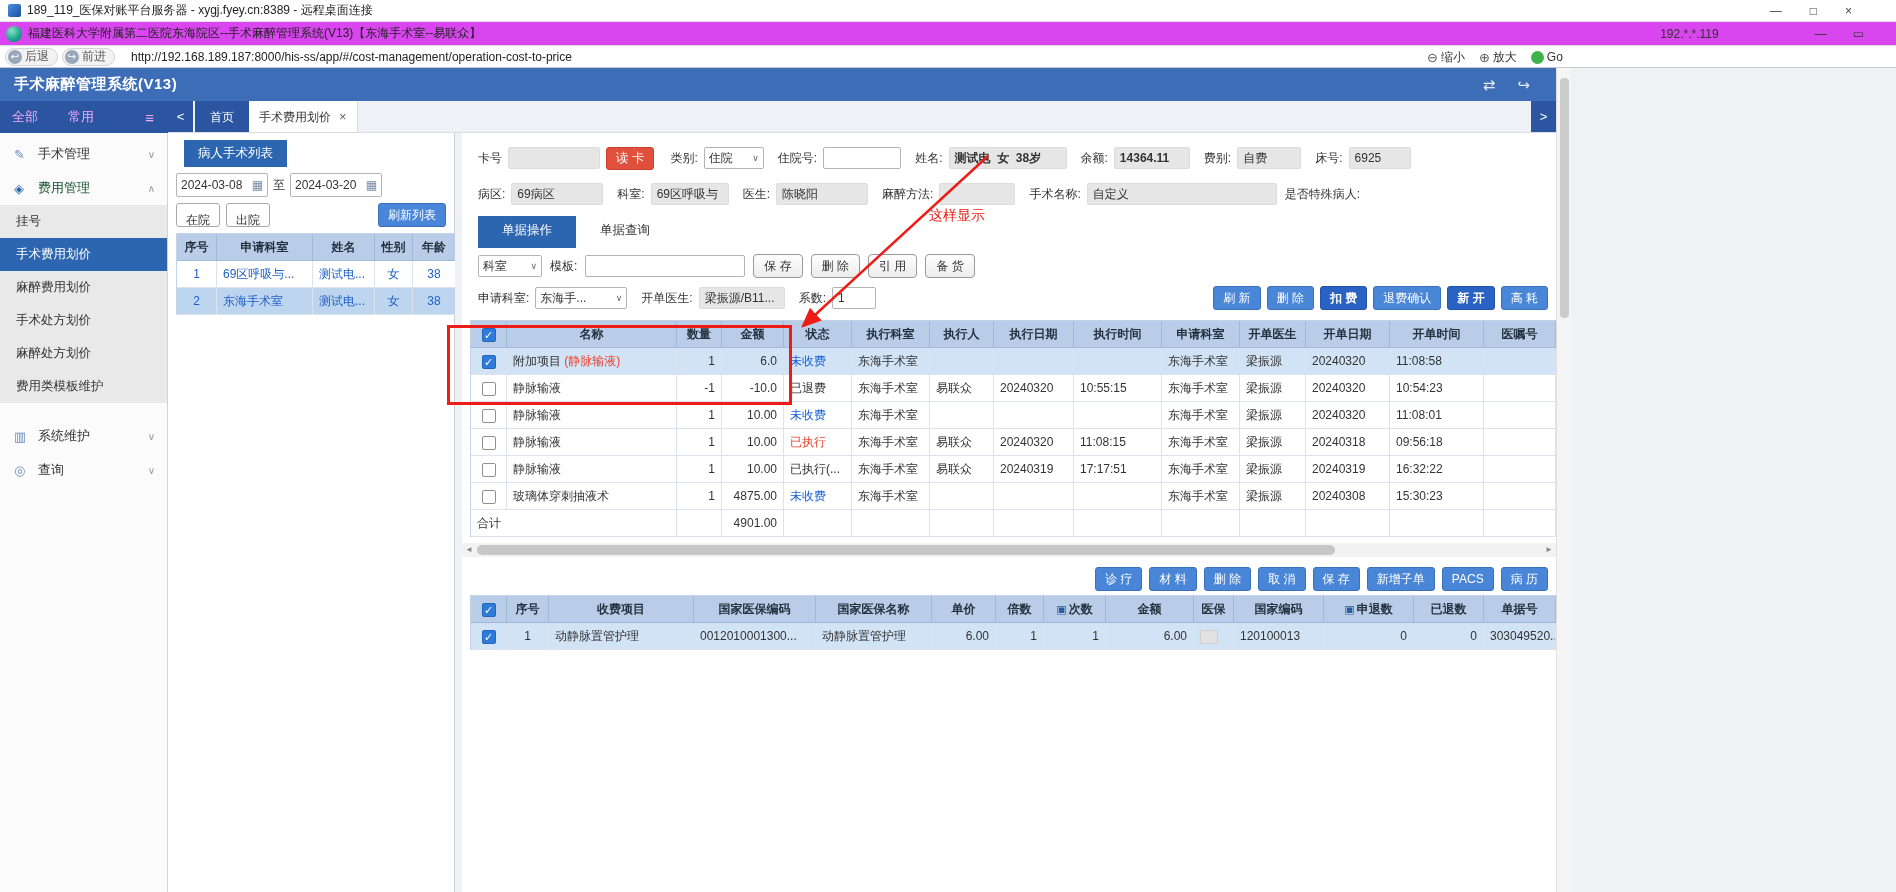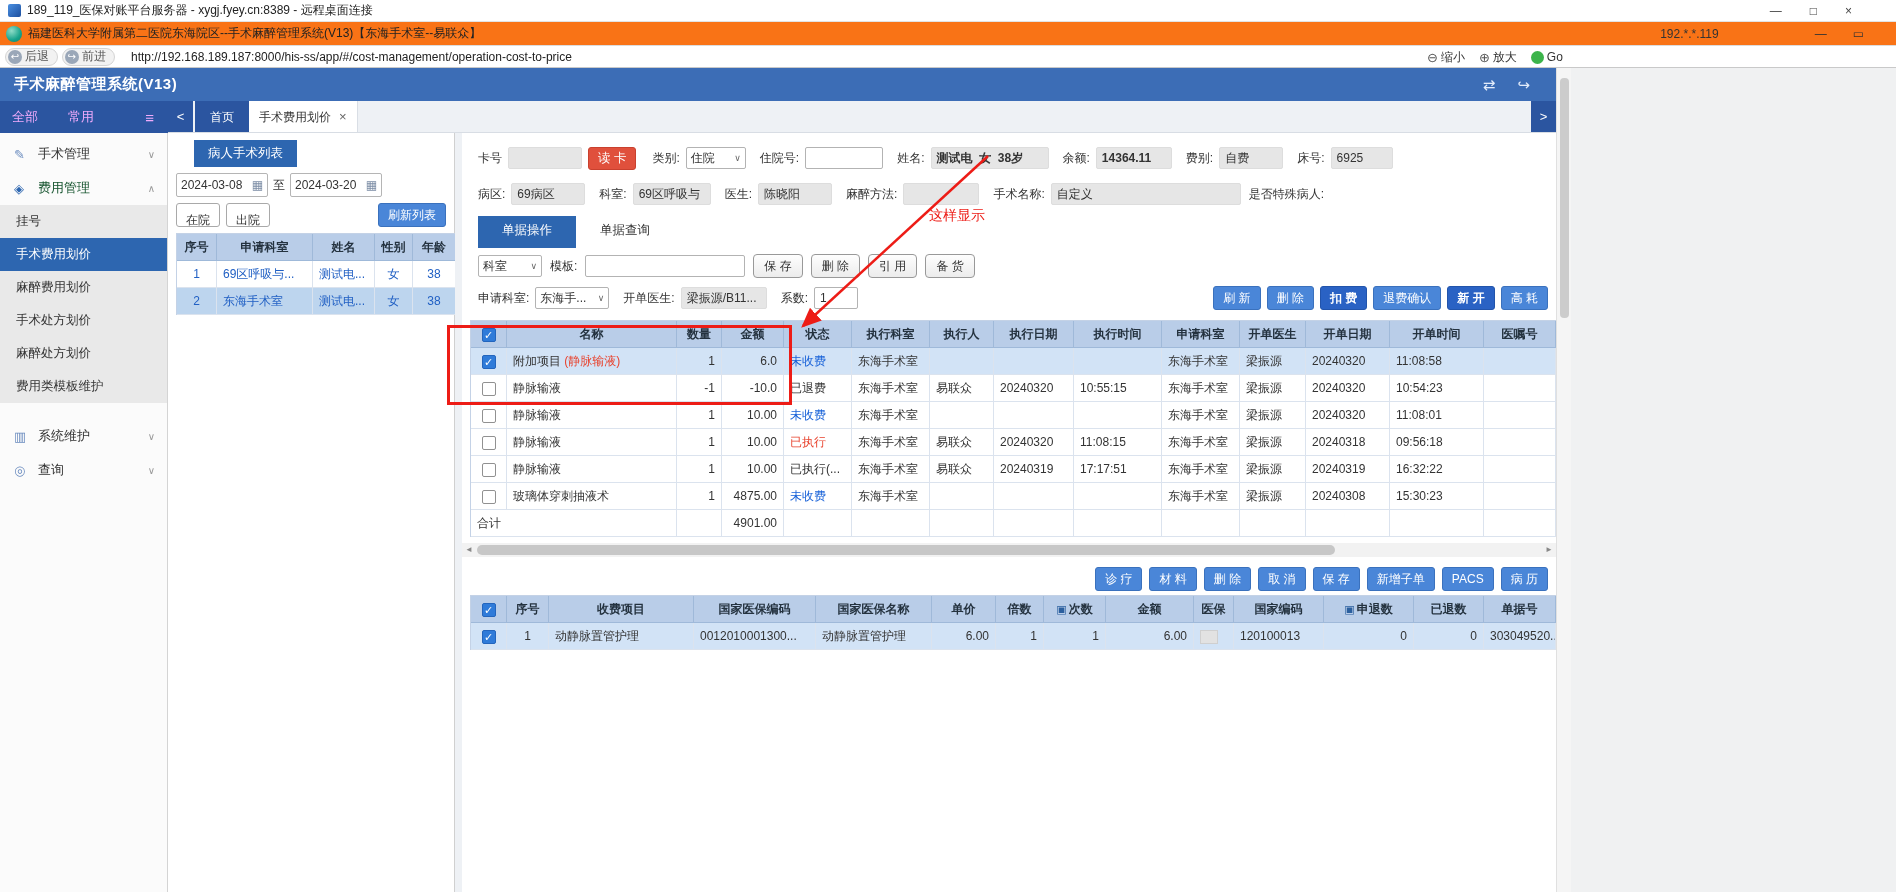--- a/index.html
+++ b/index.html
@@ -7,21 +7,21 @@
   body { font-family:"Liberation Sans","DejaVu Sans",sans-serif; font-size:12px; color:#333; background:#fff; }
   .screen { position:relative; width:1896px; height:892px; background:#fff; overflow:hidden; }
 
   
   .bar1 { position:absolute; left:0; top:0; width:1896px; height:22px; background:#fff; border-bottom:1px solid #e3e3e3; display:flex; align-items:center; padding:0 8px; }
   .rdp-ico { width:13px; height:13px; border-radius:2px; background:linear-gradient(135deg,#4a90e2,#1d4f9e); margin-right:6px; flex:none; }
   .bar1-title { font-size:12px; color:#222; white-space:nowrap; }
   .win-controls { margin-left:auto; display:flex; gap:28px; padding-right:36px; color:#444; font-size:12px; }
   .wc { cursor:default; }
 
-  .bar2 { position:absolute; left:0; top:22px; width:1896px; height:24px; background:#f97316; border-bottom:1px solid #dcdcdc; display:flex; align-items:center; padding:0 6px; }
+  .bar2 { position:absolute; left:0; top:22px; width:1896px; height:24px; background:#d946ef; border-bottom:1px solid #dcdcdc; display:flex; align-items:center; padding:0 6px; }
   .app-logo { width:16px; height:16px; border-radius:50%; background:radial-gradient(circle at 35% 30%, #8fdcc7, #17a38b 60%, #0c7f6b); margin-right:6px; flex:none; }
   .bar2-title { font-size:12px; color:#222; white-space:nowrap; }
   .bar2-right { margin-left:auto; display:flex; align-items:center; gap:26px; padding-right:26px; }
   .ip { color:#333; margin-right:70px; }
 
   .bar3 { position:absolute; left:0; top:46px; width:1896px; height:22px; background:#fff; border-bottom:1px solid #c9c9c9; display:flex; align-items:center; padding:0 5px; }
   .nav-btn { display:inline-flex; align-items:center; gap:3px; background:#f2f2f2; border:1px solid #d4d4d4; border-radius:10px; padding:0 8px 0 2px; height:18px; color:#555; margin-right:4px; }
   .nav-circle { width:14px; height:14px; border-radius:50%; background:#9aa7b8; color:#fff; font-size:10px; line-height:14px; text-align:center; }
   .url { margin-left:12px; color:#222; white-space:nowrap; }
   .zoom-cluster { position:absolute; left:1427px; top:0; height:22px; display:flex; align-items:center; gap:14px; }
@@ -54,21 +54,21 @@
   .glabel.blue { color:#14532d; }
   .gchev { margin-left:auto; color:#999; font-size:10px; }
   .ssub { background:#e9e9e9; }
   .sitem { height:33px; line-height:33px; padding-left:16px; font-size:12.5px; color:#333; cursor:pointer; white-space:nowrap; overflow:hidden; }
   .sitem.sel { background:#2d66b0; color:#fff; }
   .sgroup.g2 { margin-top:16px; }
 
   
   .ppanel { position:absolute; left:168px; top:133px; width:287px; height:759px; background:#fff; border-right:1px solid #d0d0d0; }
   .splitter { position:absolute; left:455px; top:133px; width:7px; height:759px; background:#eef1f5; cursor:col-resize; }
-  .pp-tab { position:absolute; left:26px; top:7px; background:#2d66b0; color:#fff; height:27px; line-height:27px; padding:0 14px; font-size:12.5px; }
+  .pp-tab { position:absolute; left:16px; top:7px; background:#2d66b0; color:#fff; height:27px; line-height:27px; padding:0 14px; font-size:12.5px; }
   .pp-dates { position:absolute; left:8px; top:40px; display:flex; align-items:center; gap:5px; }
   .date-input { width:92px; height:24px; border:1px solid #b5b5b5; border-radius:2px; background:#fff; display:inline-flex; align-items:center; justify-content:space-between; padding:0 4px; }
   .cal { color:#7d8ea6; font-size:12px; }
   .to { color:#333; }
   .pp-actions { position:absolute; left:8px; top:70px; right:8px; display:flex; align-items:center; gap:6px; }
   .wbtn { height:24px; padding:8px 9px; background:#fff; border:1px solid #a9a9a9; border-radius:3px; font-size:12px; color:#333; font-family:inherit; }
   .pp-refresh { margin-left:auto; }
   .bbtn { height:24px; padding:0 9px; background:#4a86d8; color:#fff; border:1px solid #3a71bd; border-radius:3px; font-size:12px; font-family:inherit; }
   .bbtn.dark { background:#2a62c4; border-color:#2254ab; font-weight:bold; }
   .pp-table { position:absolute; left:8px; top:100px; width:279px; border-top:1px solid #c4d2e6; border-left:1px solid #c4d2e6; overflow:hidden; }
@@ -78,21 +78,21 @@
   .info-row { position:absolute; left:16px; display:flex; align-items:center; gap:6px; height:24px; white-space:nowrap; }
   .r1 { top:13px; } .r2 { top:49px; }
   .lbl { color:#333; }
   .ml8 { margin-left:8px; } .ml10 { margin-left:10px; } .ml14 { margin-left:2px; }
   .gfield { background:#e6e6e6; border:1px solid #dddddd; border-radius:2px; height:22px; line-height:20px; padding:0 5px; display:inline-block; overflow:hidden; white-space:nowrap; }
   .winput { background:#fff; border:1px solid #b3b3b3; border-radius:2px; height:22px; line-height:20px; padding:0 5px; display:inline-block; }
   .select { background:#fff; border:1px solid #b3b3b3; border-radius:2px; height:22px; display:inline-flex; align-items:center; justify-content:space-between; padding:0 4px; }
   .dd { color:#666; font-size:9px; margin-left:4px; }
   .bold { font-weight:bold; }
   .pre { white-space:pre; }
-  .w44{width:44px}.w60{width:60px}.w62{width:62px}.w64{width:64px}.w74{width:74px}.w76{width:76px}.w78{width:78px}.w86{width:86px}.w118{width:118px}.w160{width:160px}.w190{width:190px}
+  .w44{width:44px}.w60{width:60px}.w62{width:62px}.w64{width:64px}.w74{width:92px}.w76{width:76px}.w78{width:78px}.w86{width:86px}.w118{width:118px}.w160{width:160px}.w190{width:190px}
   .read-card { background:#e0503c; color:#fff; border:1px solid #c9402e; border-radius:3px; height:23px; padding:0 9px; font-size:12.5px; font-family:inherit; }
 
   .doc-tabs { position:absolute; top:83px; left:16px; display:flex; }
   .dtab { padding:0 24px; height:32px; line-height:28px; font-size:12.5px; color:#333; cursor:pointer; }
   .dtab.on { background:#2d66b0; color:#fff; }
 
   .toolbar1 { position:absolute; top:120px; left:16px; display:flex; align-items:center; gap:8px; height:26px; }
   .gbtn { background:linear-gradient(#fefefe,#ececec); border:1px solid #999; border-radius:4px; height:24px; padding:0 10px; font-size:12px; color:#333; font-family:inherit; }
   .toolbar2 { position:absolute; top:152px; left:16px; right:8px; display:flex; align-items:center; gap:6px; height:26px; }
 

